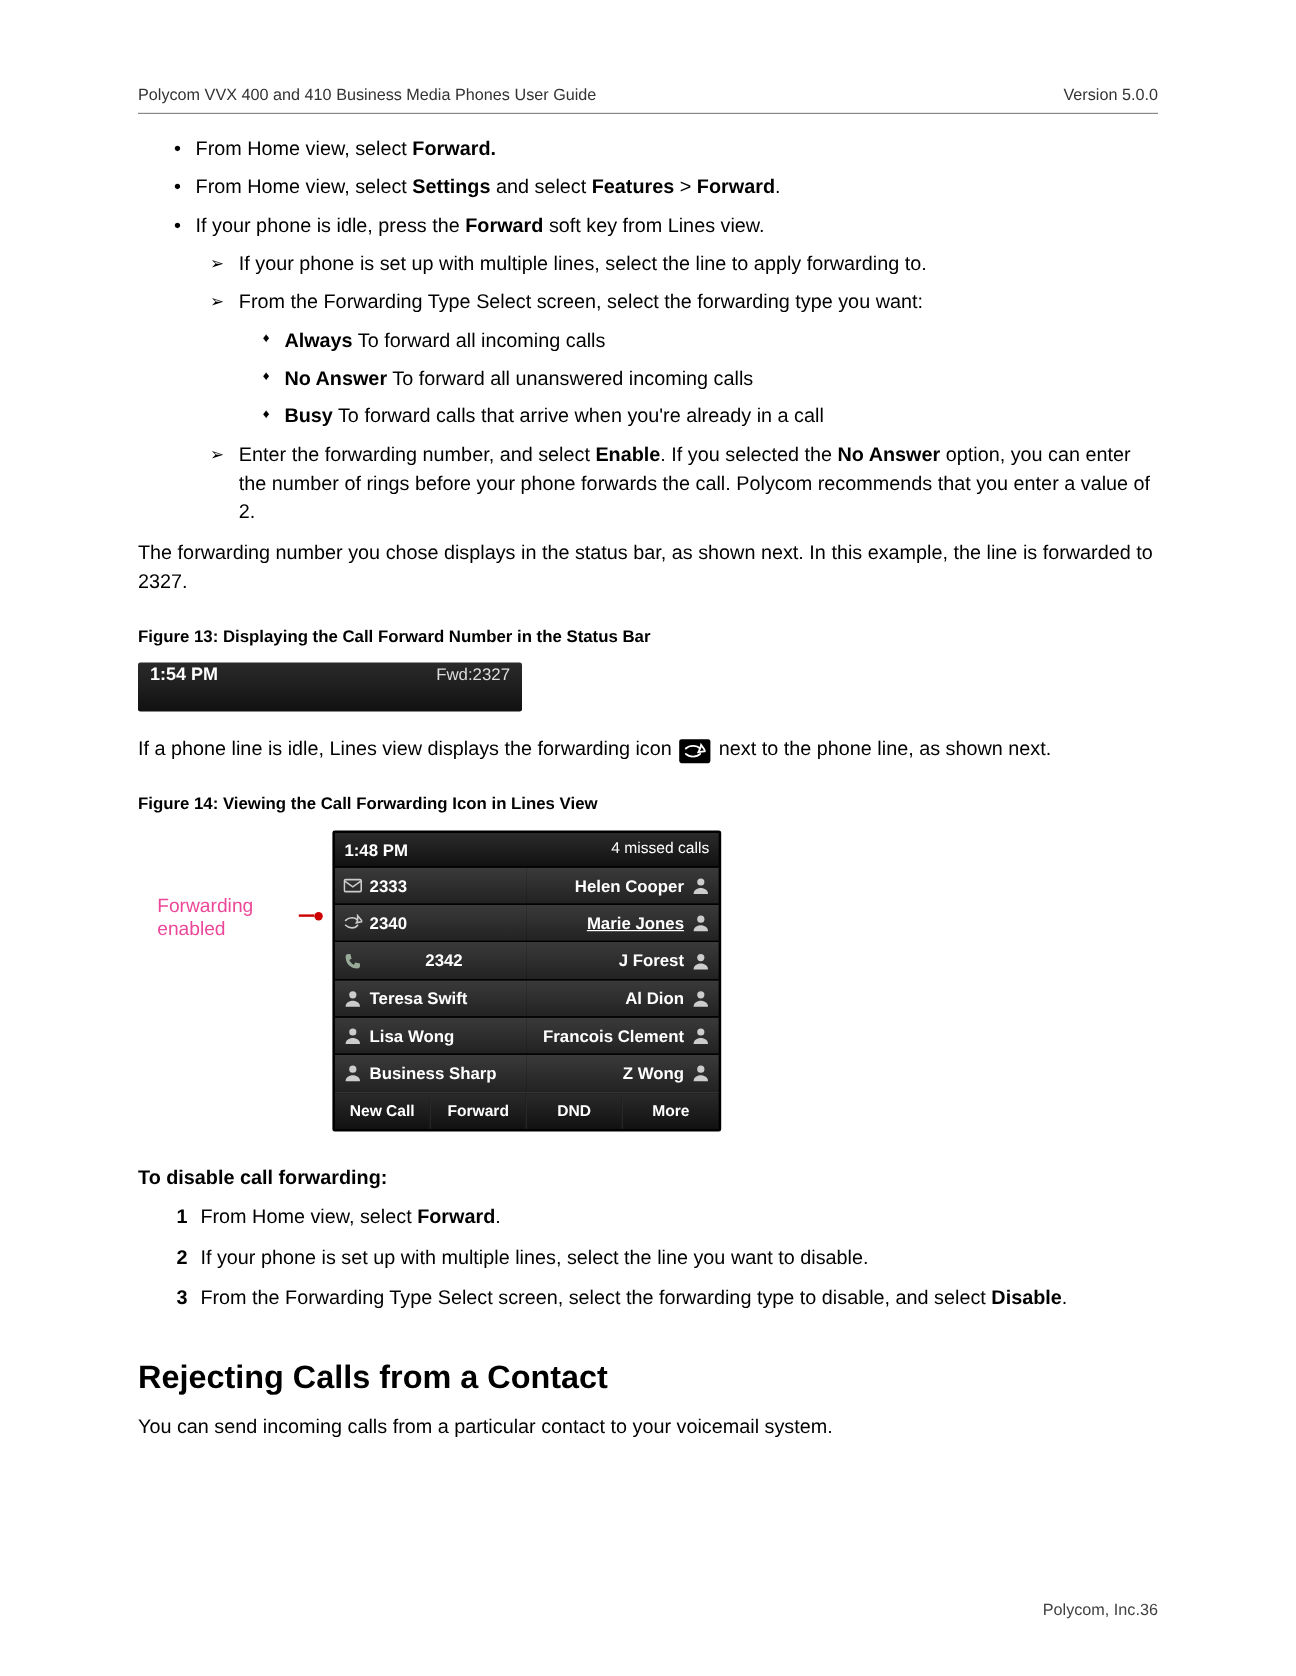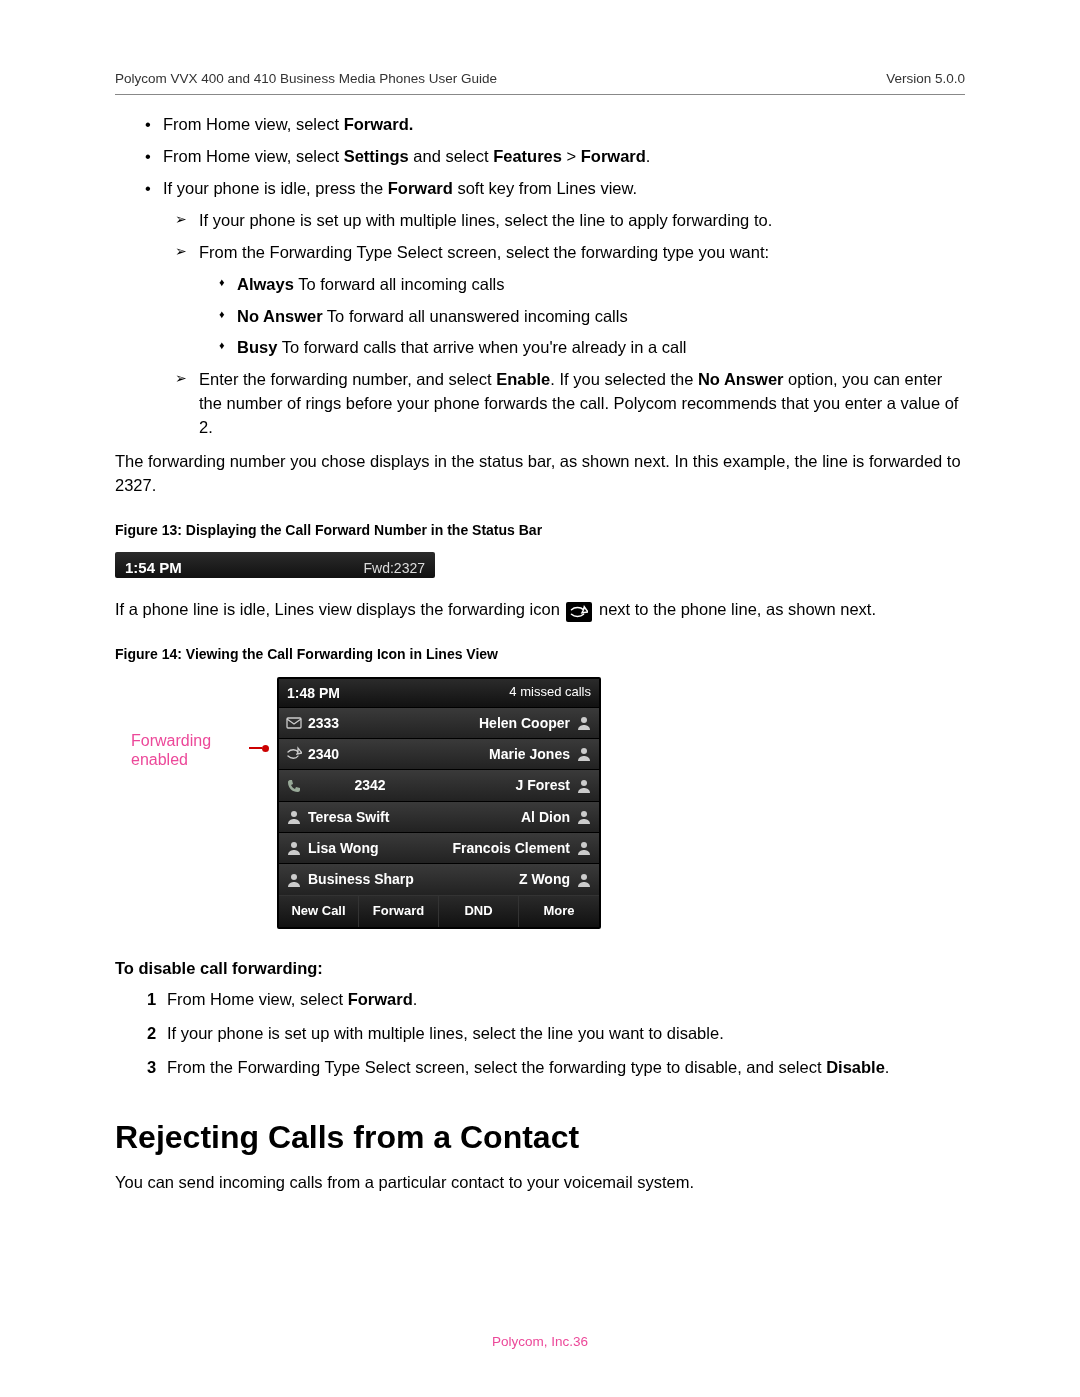--- a/index.html
+++ b/index.html
@@ -103,25 +103,25 @@
     margin: 10px 0;
   }
   .fig-caption {
     font-size: 14px;
     font-weight: bold;
     margin: 22px 0 12px 0;
   }
   
   .statusbar {
     width: 300px;
-    height: 26px;
+    height: 41px;
     background: linear-gradient(#2b2b2b,#111);
     color: #fff;
     display: flex;
-    align-items: flex-end;
+    align-items: flex-start;
     justify-content: space-between;
     padding: 0 10px;
     font-size: 15px;
     border-radius: 2px;
     margin-bottom: 20px;
   }
   .statusbar .fwd { color: #ddd; font-size: 14px; }
   
   .fwd-icon-inline {
     display: inline-flex;
@@ -209,33 +209,33 @@
     border-right:1px solid #333;
     background: linear-gradient(#2a2a2a,#111);
   }
   .softkey:last-child { border-right:none;}
   .section-head {
     font-size: 16.5px;
     font-weight: bold;
     margin: 20px 0 8px 0;
   }
   h2.reject {
-    font-size: 32px;
+    font-size: 27px;
     font-weight: bold;
     margin: 34px 0 8px 0;
   }
   .footer-row {
     position: absolute;
     bottom: 48px;
     left: 115px;
     right: 115px;
     display:flex;
-    justify-content: center;
+    justify-content: flex-end;
     font-size: 13.5px;
-    color: #ec4899;
+    color: #404040;
   }
   
   .ic { width:16px;height:16px; display:inline-flex; align-items:center; justify-content:center; flex:0 0 auto;}
   .ic svg { width:16px;height:16px;}
   b { font-weight: bold; }
 </style>
 </head>
 <body>
 
 <div class="page">
@@ -333,21 +333,21 @@
             </div>
             <div class="cell">
               <span class="ic">
                 <svg viewBox="0 0 16 16">
                   <path d="M2 6 C5 3 10 3 12 6 L11 8 L16 7 L12 2 L12 6 M2 10 C5 13 10 13 12 10" stroke="#ccc" stroke-width="1.3" fill="none" stroke-linecap="round"></path>
                 </svg>
               </span>
               <span class="txt" style="font-weight:bold;">2340</span>
             </div>
             <div class="cell right">
-              <span class="txt" style="font-weight:bold;">Marie Jones</span>
+              <span class="txt" style="font-weight:bold;text-decoration:underline;">Marie Jones</span>
               <span class="ic">
                 <svg viewBox="0 0 16 16">
                   <circle cx="8" cy="5" r="3" fill="#ccc"></circle>
                   <path d="M2 15 C2 11 6 10 8 10 C10 10 14 11 14 15 Z" fill="#ccc"></path>
                 </svg>
               </span>
             </div>
             <div class="cell">
               <span class="ic">
                 <svg viewBox="0 0 16 16">

